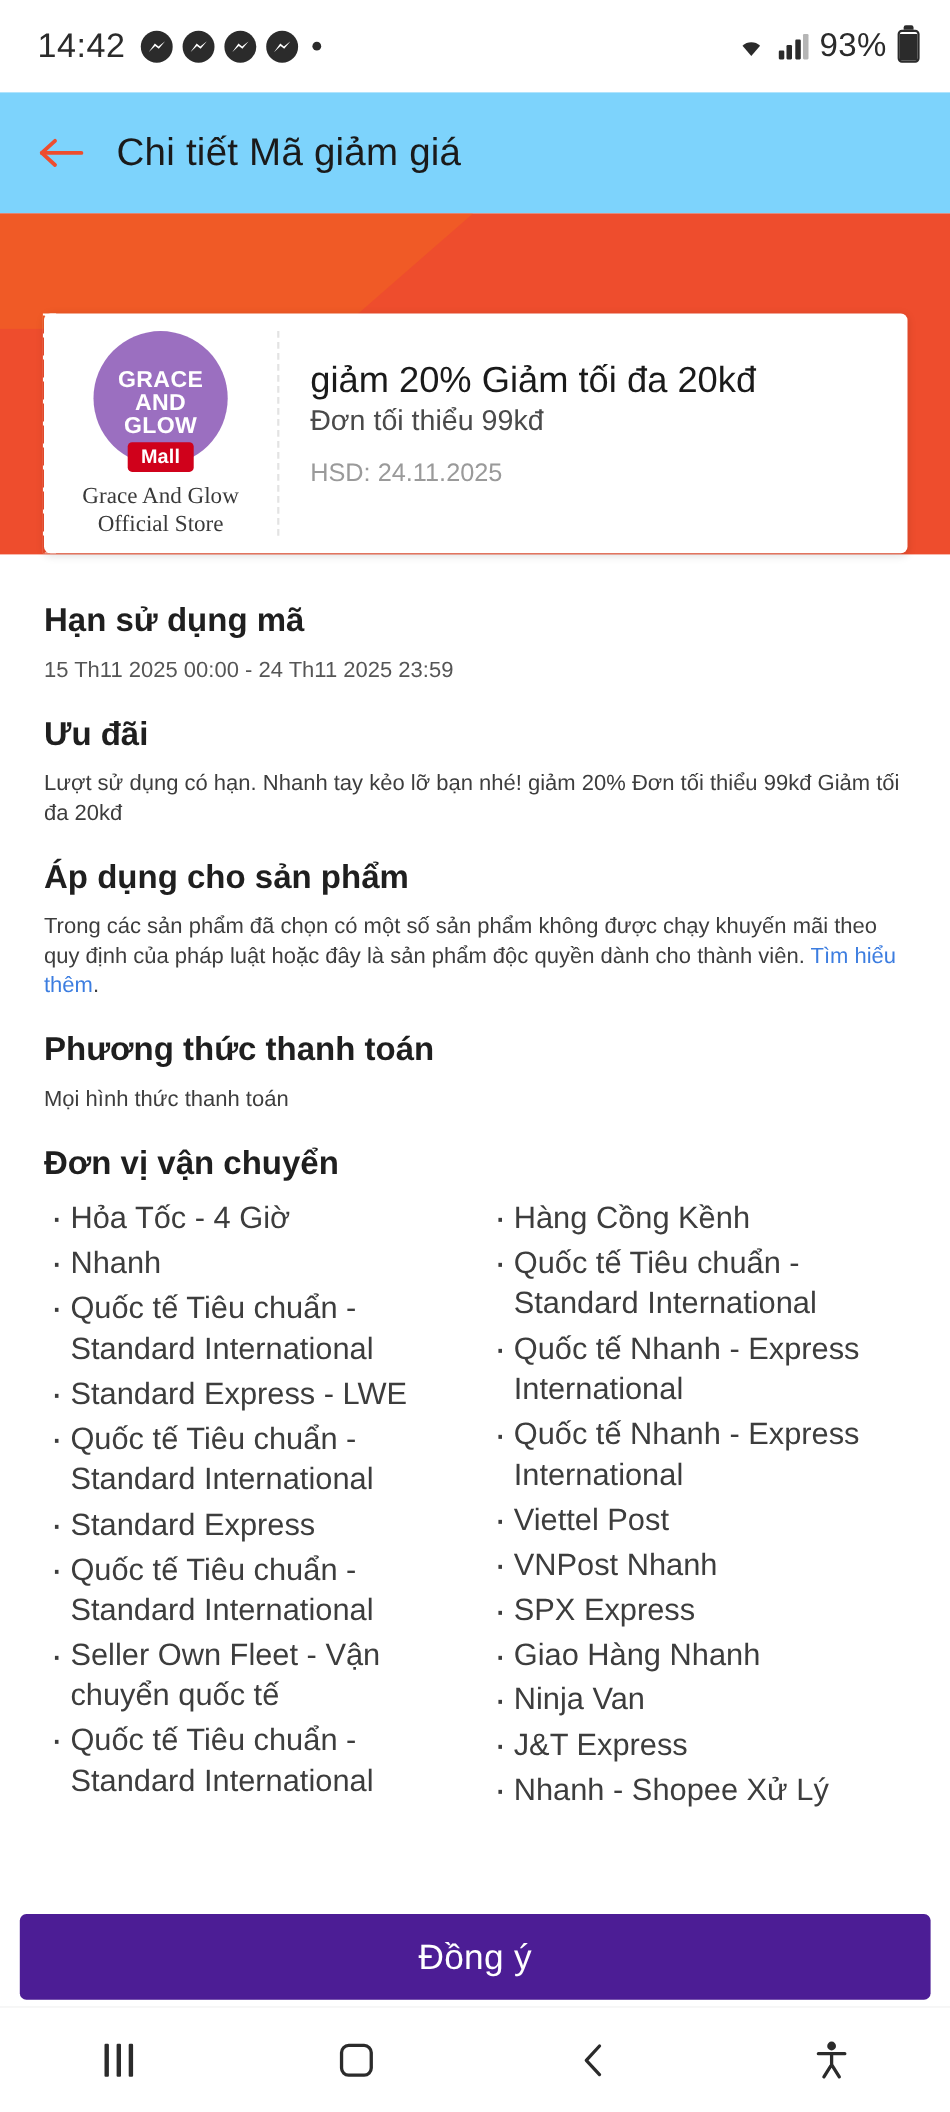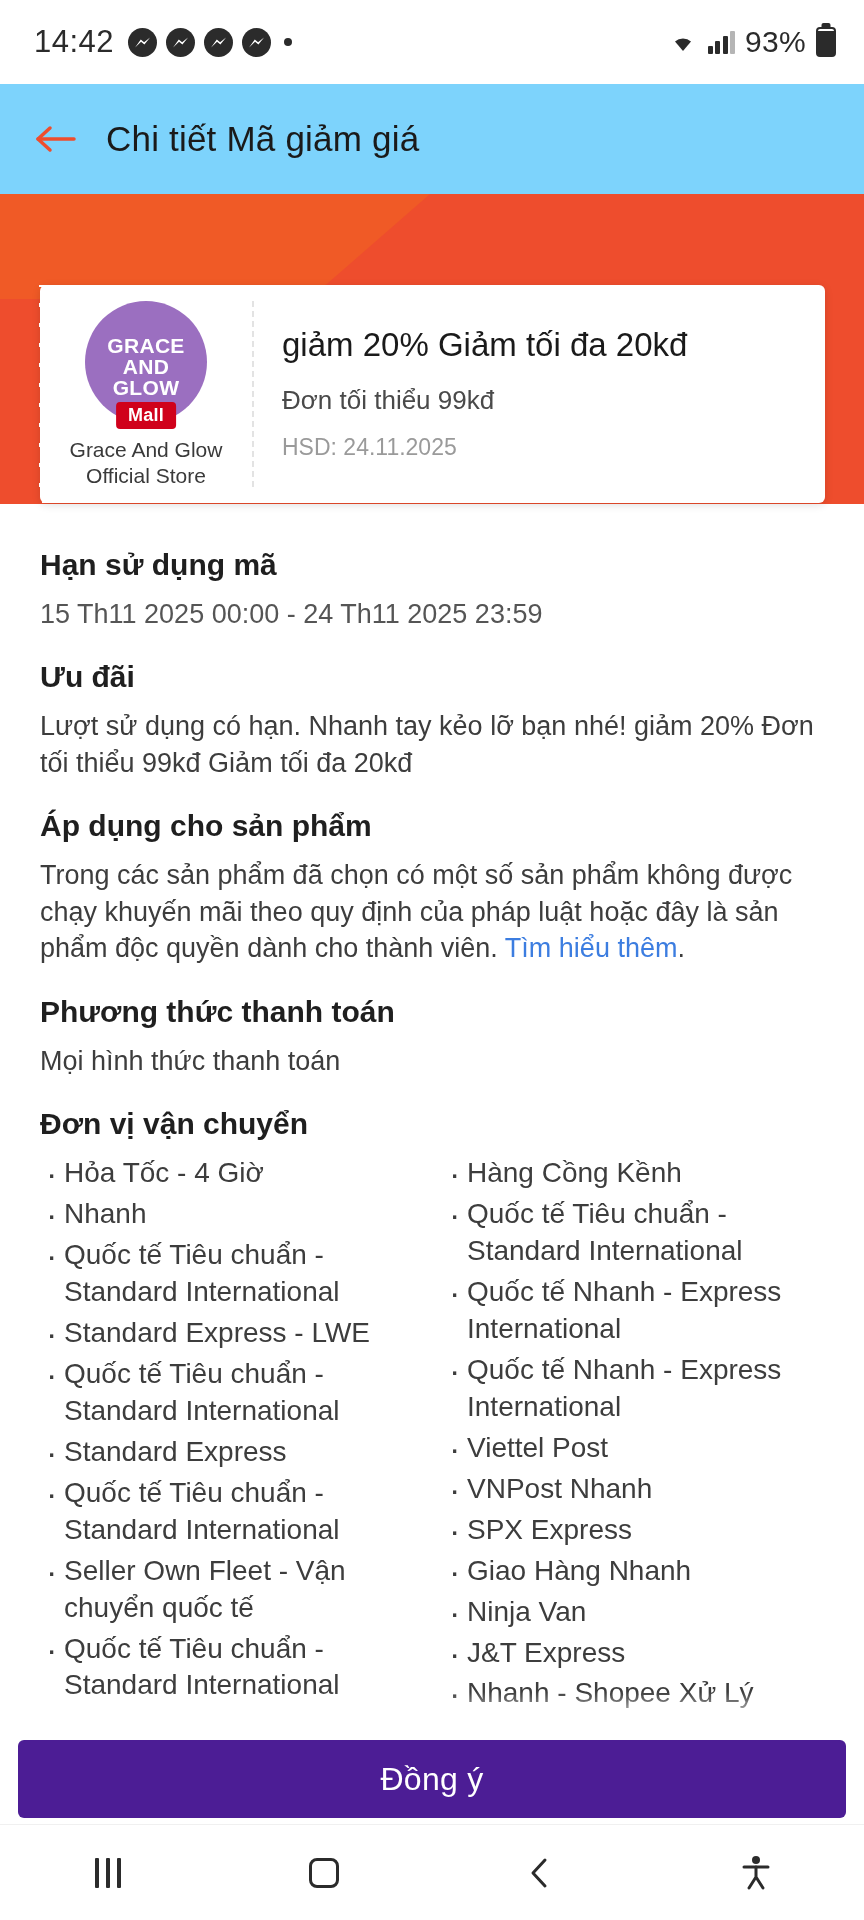--- a/index.html
+++ b/index.html
@@ -97,40 +97,40 @@
   }
   .brand-badge .bb-text {
     font-size: 21px; font-weight:700; line-height: 1.02; text-align:center; letter-spacing:.3px;margin-top:10px;
   }
   .mall-tag {
     position:absolute; bottom:-6px; left:50%; transform:translateX(-50%);
     background:#d0011b; color:#ffffff; font-size:18px; font-weight:700;
     padding: 3px 12px; border-radius: 4px; letter-spacing:.2px;
   }
   .shop-name {
-    font-size: 21px; color:#3a3a3a; text-align:center; line-height:1.25; max-width: 190px;
+    font-size: 21px; color:#3a3a3a; text-align:center; line-height:1.25; max-width: 190px; font-family: Liberation Serif, serif;
   }
   .vc-divider {
     width: 0; border-left: 2px dashed #e3e3e3; margin: 16px 0;
   }
   .vc-right { flex:1; padding: 40px 26px 0 28px; }
   .v-title { font-size: 33px; font-weight:400; color:#1a1a1a; line-height:1.2; }
-  .v-sub { font-size: 26px; color:#4a4a4a; margin-top: 20px; }
+  .v-sub { font-size: 26px; color:#4a4a4a; margin-top: 2px; }
   .v-exp { font-size: 23px; color:#9a9a9a; margin-top: 18px; }
 
   
   .content {
     position:absolute; top: 520px; left:0; right:0; bottom: 186px;
     padding: 28px 40px 0 40px; overflow:hidden;
   }
   .sec-title {
     font-size: 30px; font-weight:700; color:#1f1f1f; margin: 28px 0 14px;
   }
   .sec-title:first-child { margin-top: 0; }
-  .sec-body { font-size: 27px; color:#3d3d3d; line-height: 1.35; }
+  .sec-body { font-size: 20px; color:#3d3d3d; line-height: 1.35; }
   .muted { color:#555555; }
   .link { color:#3c7de0; }
 
   .ship-cols {
     display:flex; gap: 22px; margin-top: 6px;
   }
   .ship-col { flex:1 1 0; min-width:0; }
   .ship-item {
     font-size: 28px; color:#3d3d3d; line-height: 1.32; margin-bottom: 4px;
     padding-left: 24px; position:relative;

